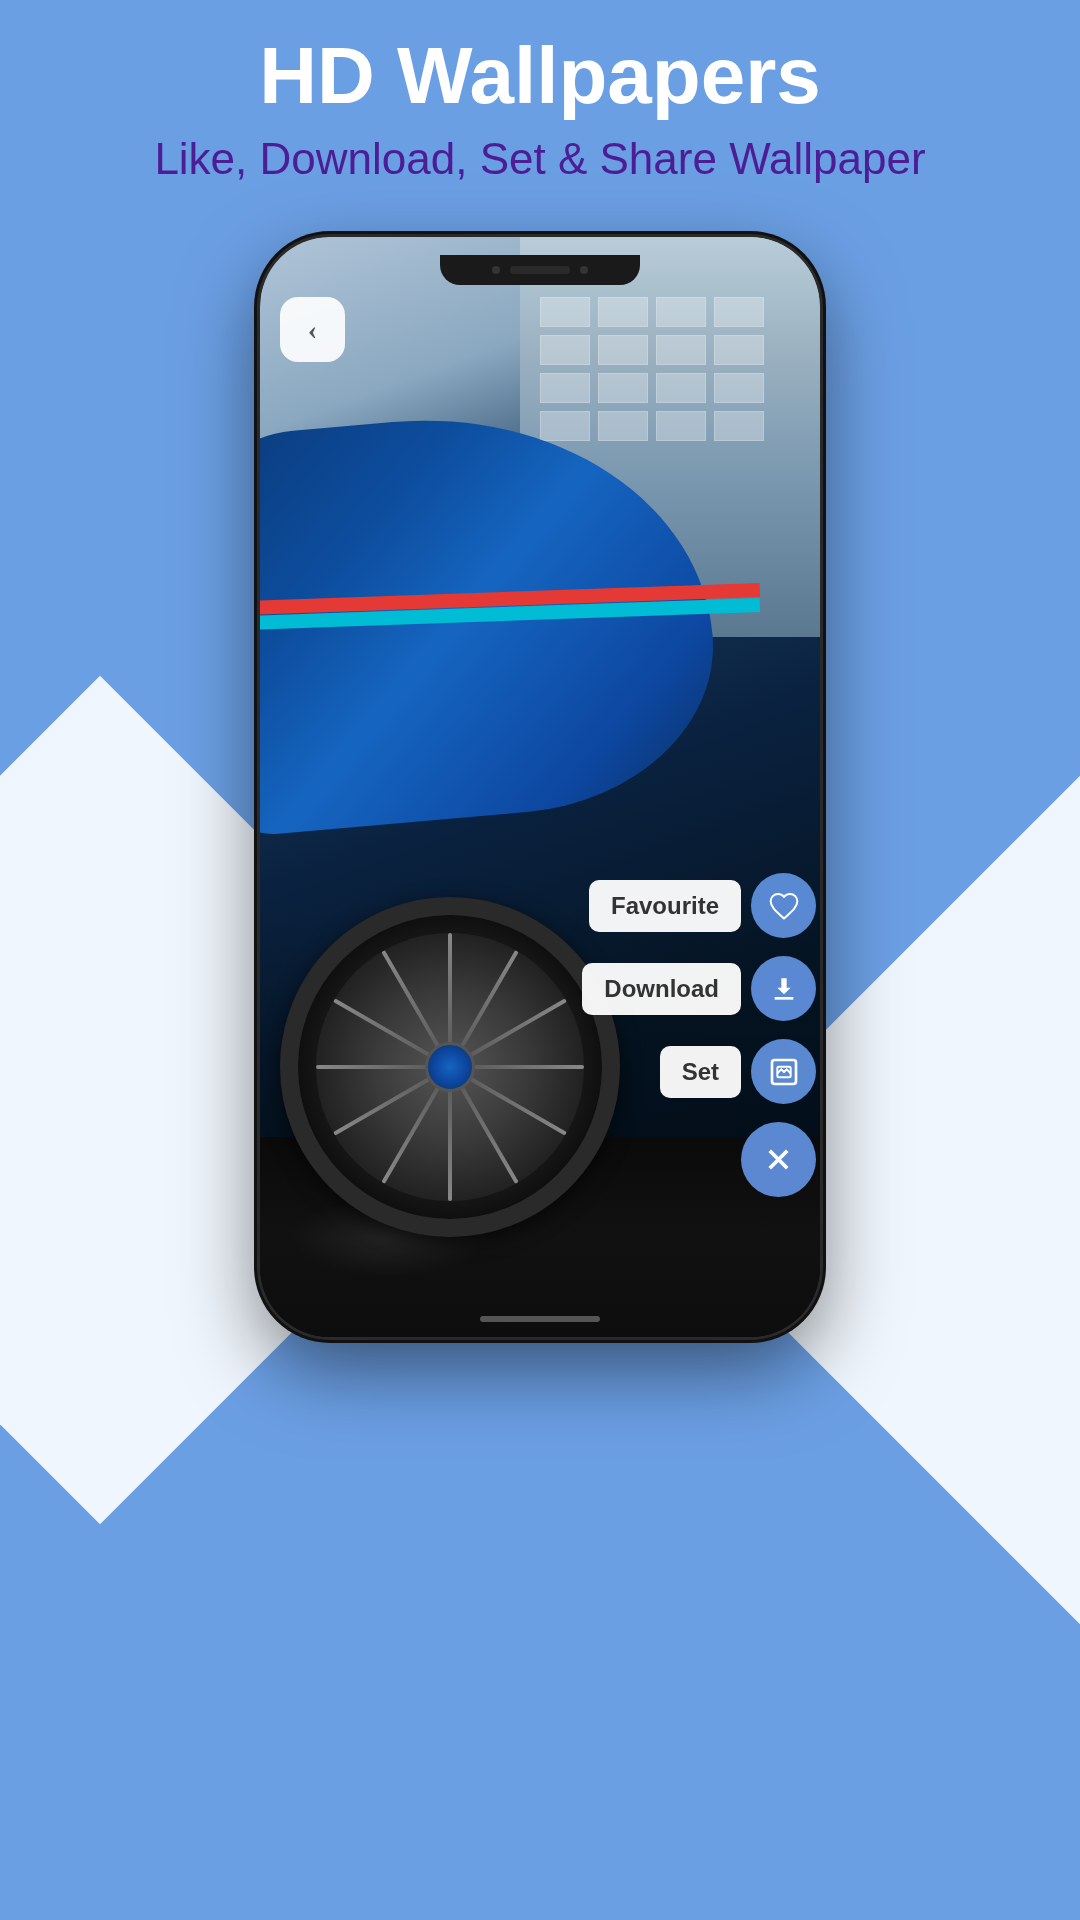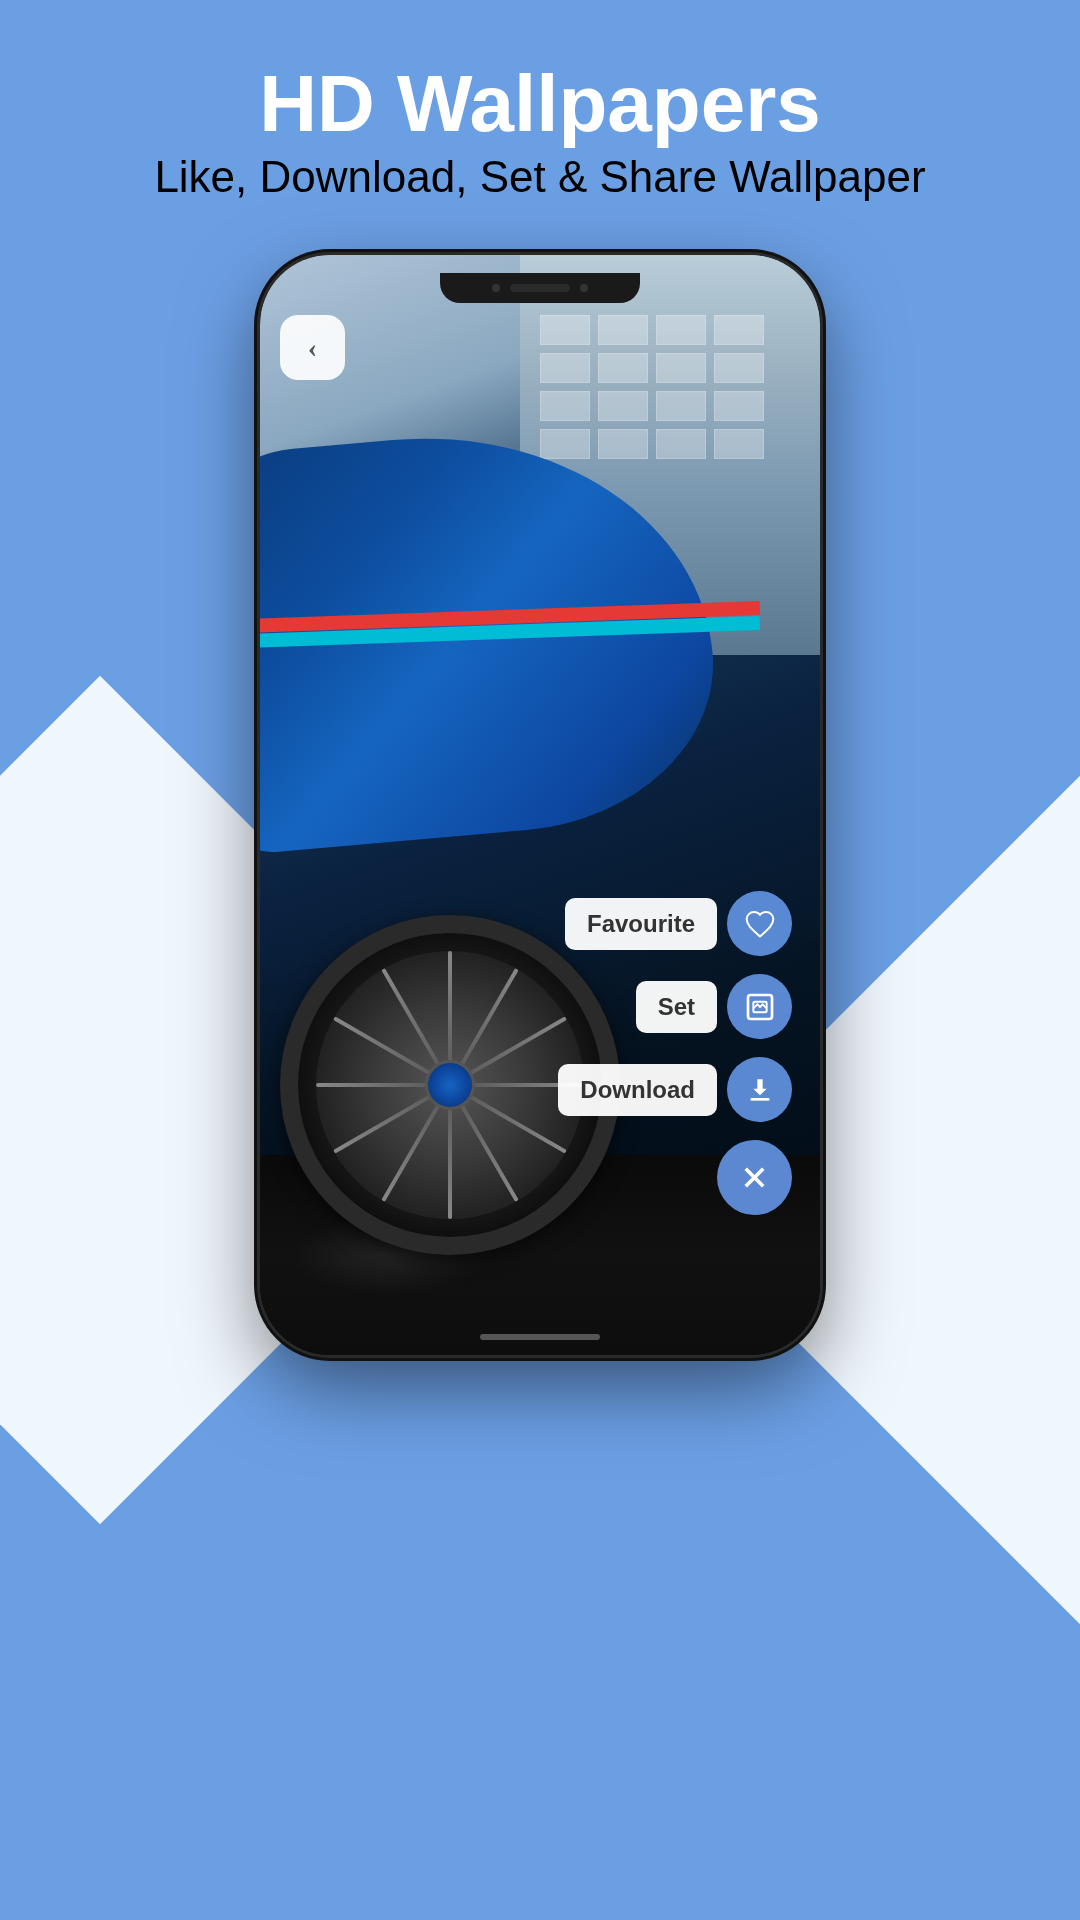--- a/index.html
+++ b/index.html
@@ -34,38 +34,39 @@
       transform: rotate(45deg);
       top: 900px;
       right: -300px;
     }
 
     
     .header {
       position: relative;
       z-index: 10;
       text-align: center;
-      padding-top: 60px;
+      padding-top: 32px;
       padding-bottom: 30px;
     }
 
     .header-title {
       font-size: 80px;
       font-weight: 900;
       color: white;
       line-height: 1.1;
       font-family: Arial, sans-serif;
     }
 
     .header-subtitle {
       font-size: 44px;
-      color: #000000;
+      color: #4c1d95;
       font-weight: 400;
       line-height: 1.3;
       font-family: Arial, sans-serif;
+      margin-top: 10px;
     }
 
     
     .phone-wrapper {
       position: relative;
       z-index: 10;
       display: flex;
       justify-content: center;
       margin-top: 20px;
     }
@@ -340,21 +341,21 @@
     .back-arrow {
       color: #555;
       font-size: 28px;
       font-weight: bold;
     }
 
     
     .action-panel {
       position: absolute;
       bottom: 140px;
-      right: 28px;
+      right: 4px;
       display: flex;
       flex-direction: column;
       gap: 18px;
       z-index: 30;
     }
 
     .action-row {
       display: flex;
       align-items: center;
       gap: 10px;
@@ -516,40 +517,40 @@
         <div class="action-row">
           <div class="action-label">Favourite</div>
           <div class="action-icon-btn">
             <svg viewBox="0 0 24 24">
               <path d="M12 21.35l-1.45-1.32C5.4 15.36 2 12.28 2 8.5 2 5.42 4.42 3 7.5 3c1.74 0 3.41.81 4.5 2.09C13.09 3.81 14.76 3 16.5 3 19.58 3 22 5.42 22 8.5c0 3.78-3.4 6.86-8.55 11.54L12 21.35z" stroke="white" stroke-width="1.5" fill="none"></path>
             </svg>
           </div>
         </div>
 
         <div class="action-row">
+          <div class="action-label">Download</div>
+          <div class="action-icon-btn">
+            <svg viewBox="0 0 24 24">
+              <path d="M12 16l-5-5h3V4h4v7h3l-5 5z" fill="white"></path>
+              <path d="M5 18h14v2H5v-2z" fill="white"></path>
+            </svg>
+          </div>
+        </div>
+
+        <div class="action-row">
           <div class="action-label">Set</div>
           <div class="action-icon-btn">
             <svg viewBox="0 0 24 24">
               <rect x="3" y="3" width="18" height="18" rx="2" stroke="white" stroke-width="2" fill="none"></rect>
               <rect x="7" y="8" width="10" height="8" rx="1" stroke="white" stroke-width="1.5" fill="none"></rect>
               <path d="M7 13l3-3 2 2 2-2 3 3" stroke="white" stroke-width="1.5" fill="none"></path>
             </svg>
           </div>
         </div>
 
-        <div class="action-row">
-          <div class="action-label">Download</div>
-          <div class="action-icon-btn">
-            <svg viewBox="0 0 24 24">
-              <path d="M12 16l-5-5h3V4h4v7h3l-5 5z" fill="white"></path>
-              <path d="M5 18h14v2H5v-2z" fill="white"></path>
-            </svg>
-          </div>
-        </div>
-
 
         <div class="action-row" style="justify-content:flex-end;">
           <div class="close-btn">
             <svg viewBox="0 0 24 24">
               <line x1="18" y1="6" x2="6" y2="18" stroke="white" stroke-width="2.5"></line>
               <line x1="6" y1="6" x2="18" y2="18" stroke="white" stroke-width="2.5"></line>
             </svg>
           </div>
         </div>
 

